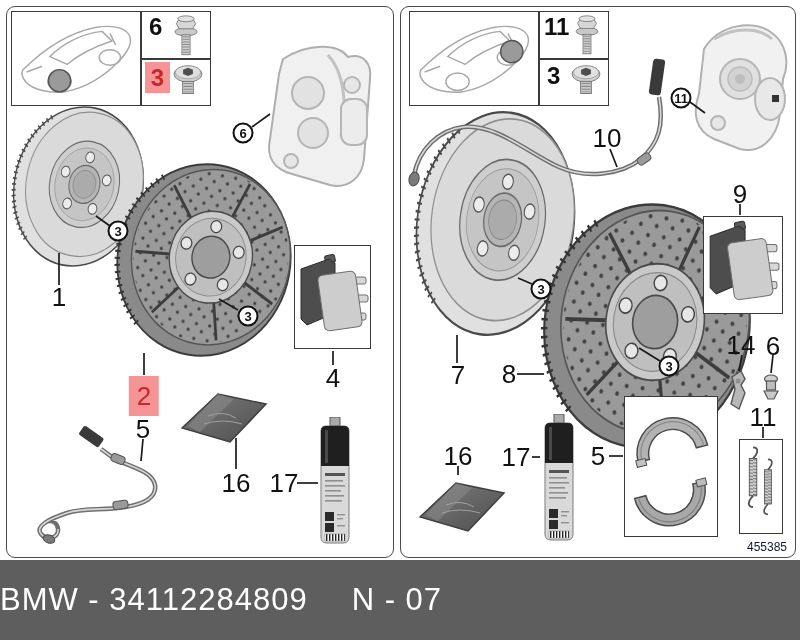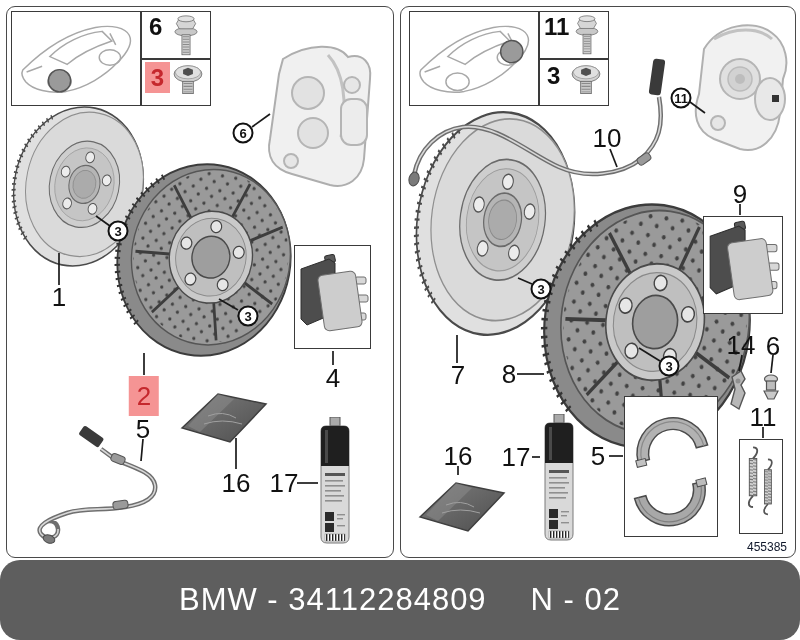--- a/index.html
+++ b/index.html
@@ -16,21 +16,21 @@
   .hl{background:var(--highlight-bg,#f59494);color:var(--highlight-text,#c5282d);}
   .hl-pad{padding:7px 8px;}
   .callout{position:absolute;transform:translate(-50%,-50%);width:21px;height:21px;border:2px solid #111;
            border-radius:50%;background:#fff;display:flex;align-items:center;justify-content:center;
            font-weight:700;font-size:13px;color:#111;z-index:6;box-sizing:border-box;}
   .overlay{position:absolute;left:0;top:0;z-index:4;pointer-events:none;}
   .art{position:absolute;z-index:2;}
   .boxed{z-index:5;}
   .disc{position:absolute;z-index:1;}
   #footer{position:absolute;left:0;top:560px;width:800px;height:80px;background:var(--footer-bg,#5e5e5e);
-          display:flex;align-items:center;justify-content:center;gap:44px;z-index:8;border-radius:20px;}
+          display:flex;align-items:center;gap:44px;z-index:8;}
   #footer .ft{color:var(--footer-text,#fff);font-size:31px;font-weight:400;letter-spacing:1px;}
   #sheet-no{position:absolute;right:8px;bottom:3px;font-size:12px;color:#0f172a;z-index:6;}
 </style>
 </head>
 <body>
 
 <svg width="0" height="0" style="position:absolute" aria-hidden="true">
 <defs>
   <pattern id="drill" width="15" height="15" patternUnits="userSpaceOnUse">
     <circle cx="4" cy="4" r="1.8" fill="#424242"></circle>
@@ -371,15 +371,15 @@
     <div class="part-label" style="left:115px;top:450px;">17</div>
     <div class="callout" style="left:140px;top:282px;">3</div>
     <div class="callout" style="left:268px;top:359px;">3</div>
     <div class="callout" style="left:280px;top:91px;">11</div>
 
     <div id="sheet-no">455385</div>
   </div>
 
   <div id="footer">
     <span class="ft">BMW - 34112284809</span>
-    <span class="ft">N - 02</span>
+    <span class="ft">N - 07</span>
   </div>
 </div>
 
 </body></html>

